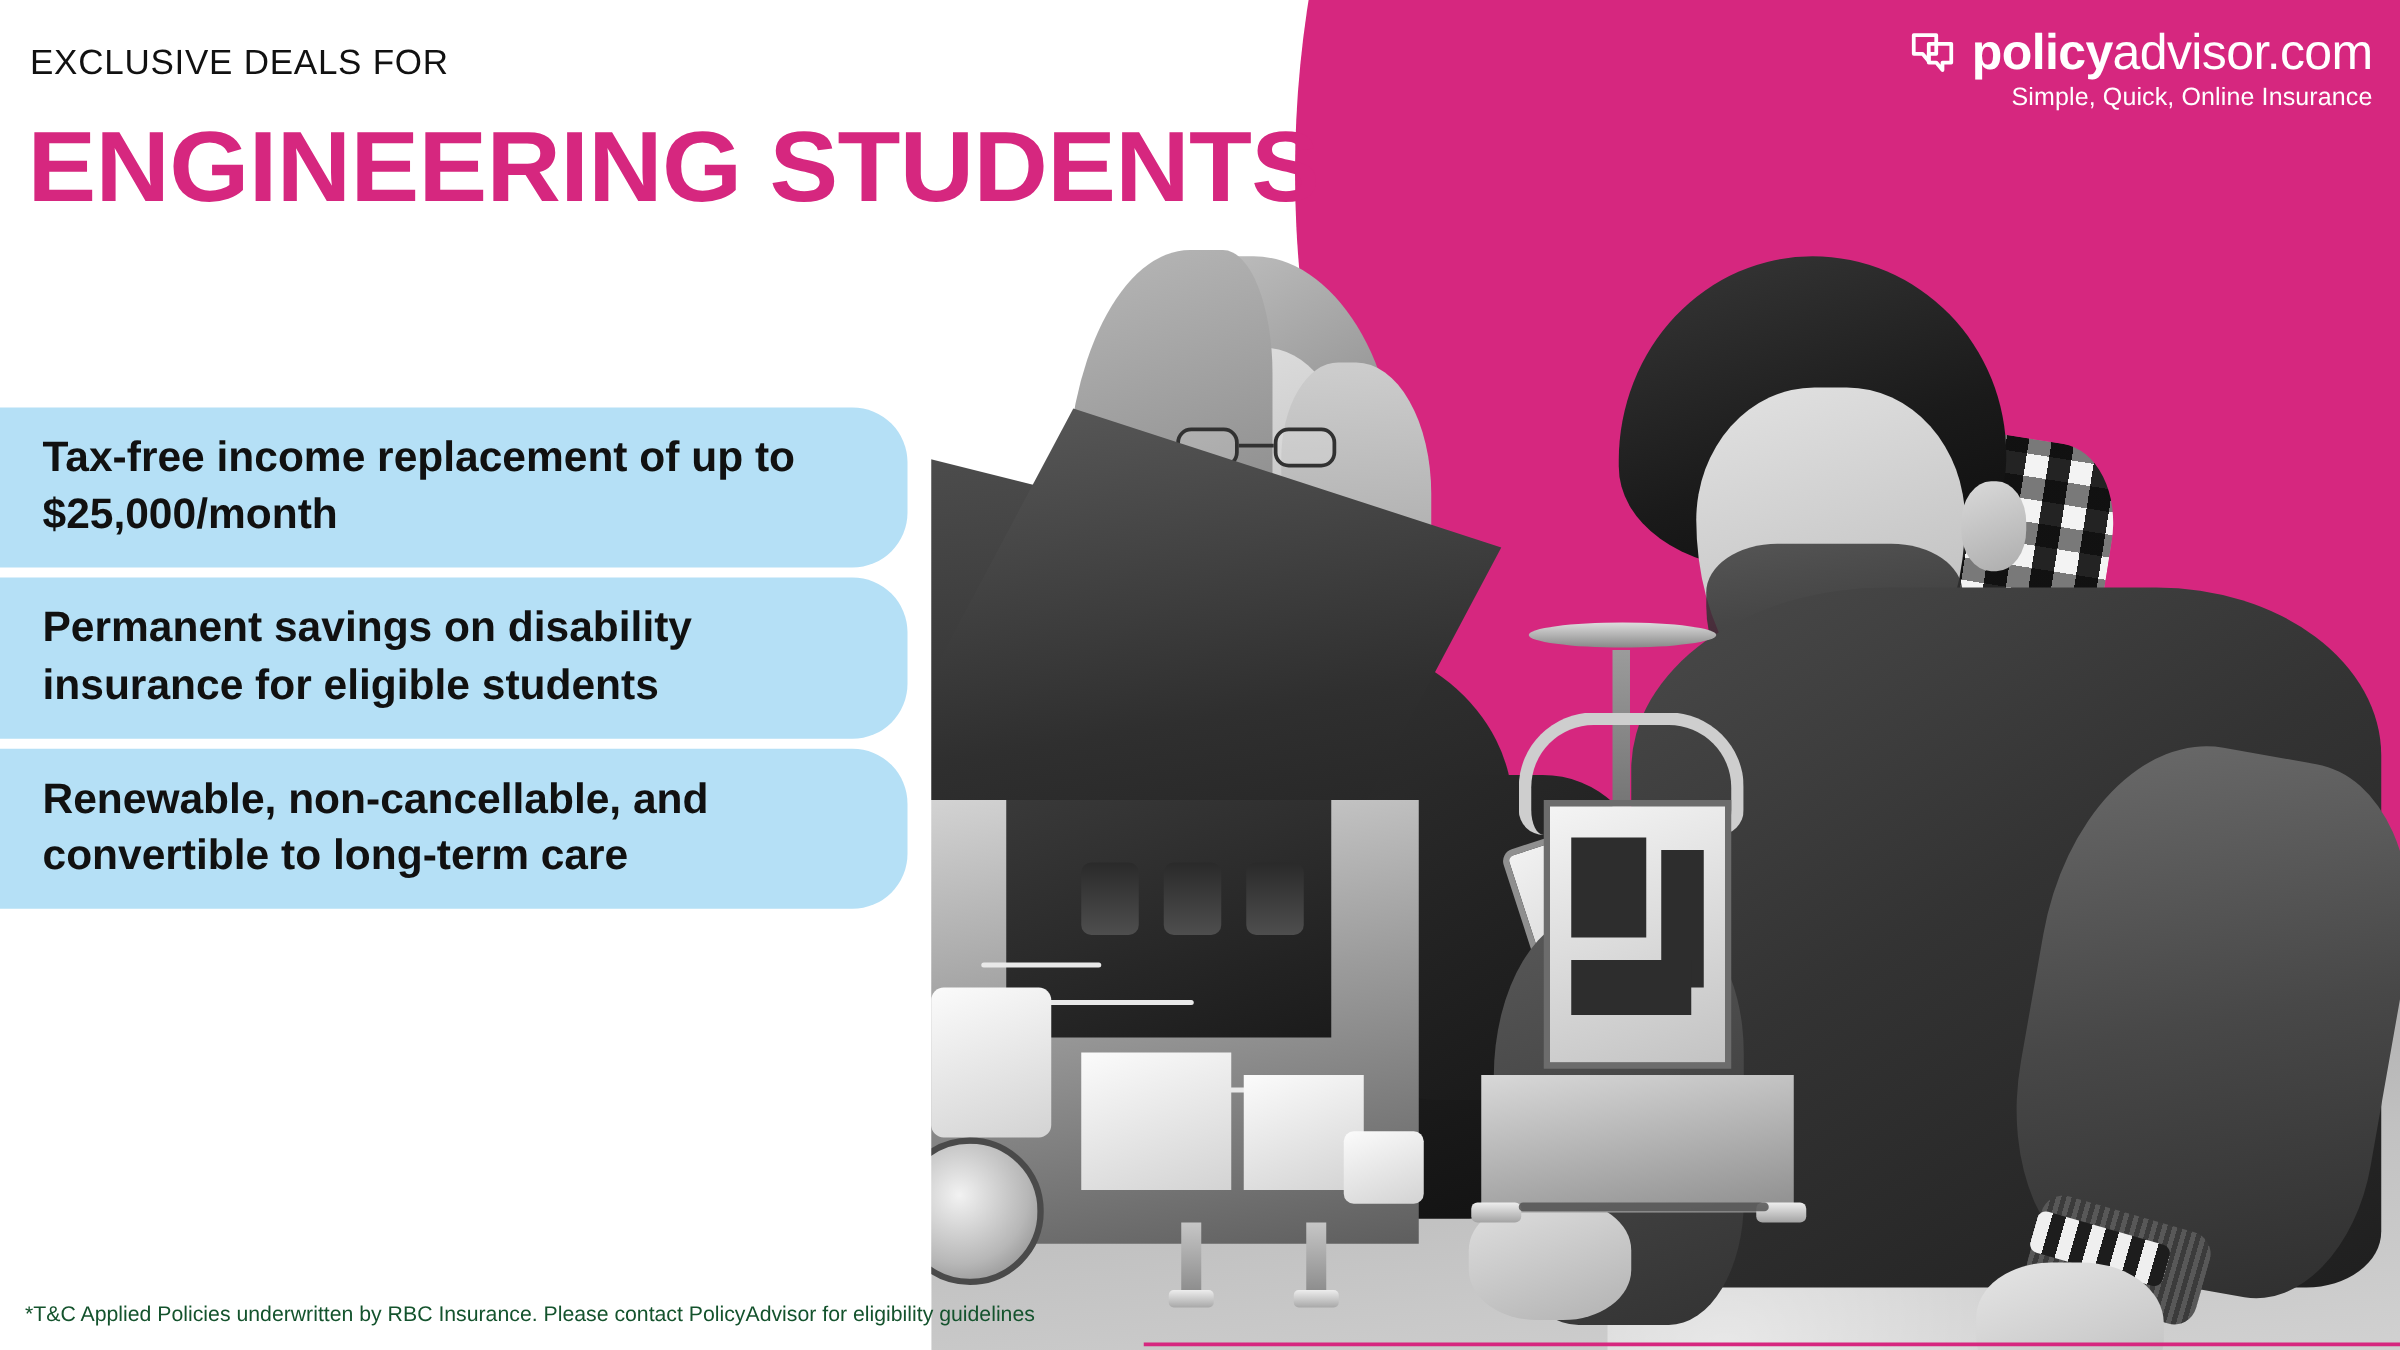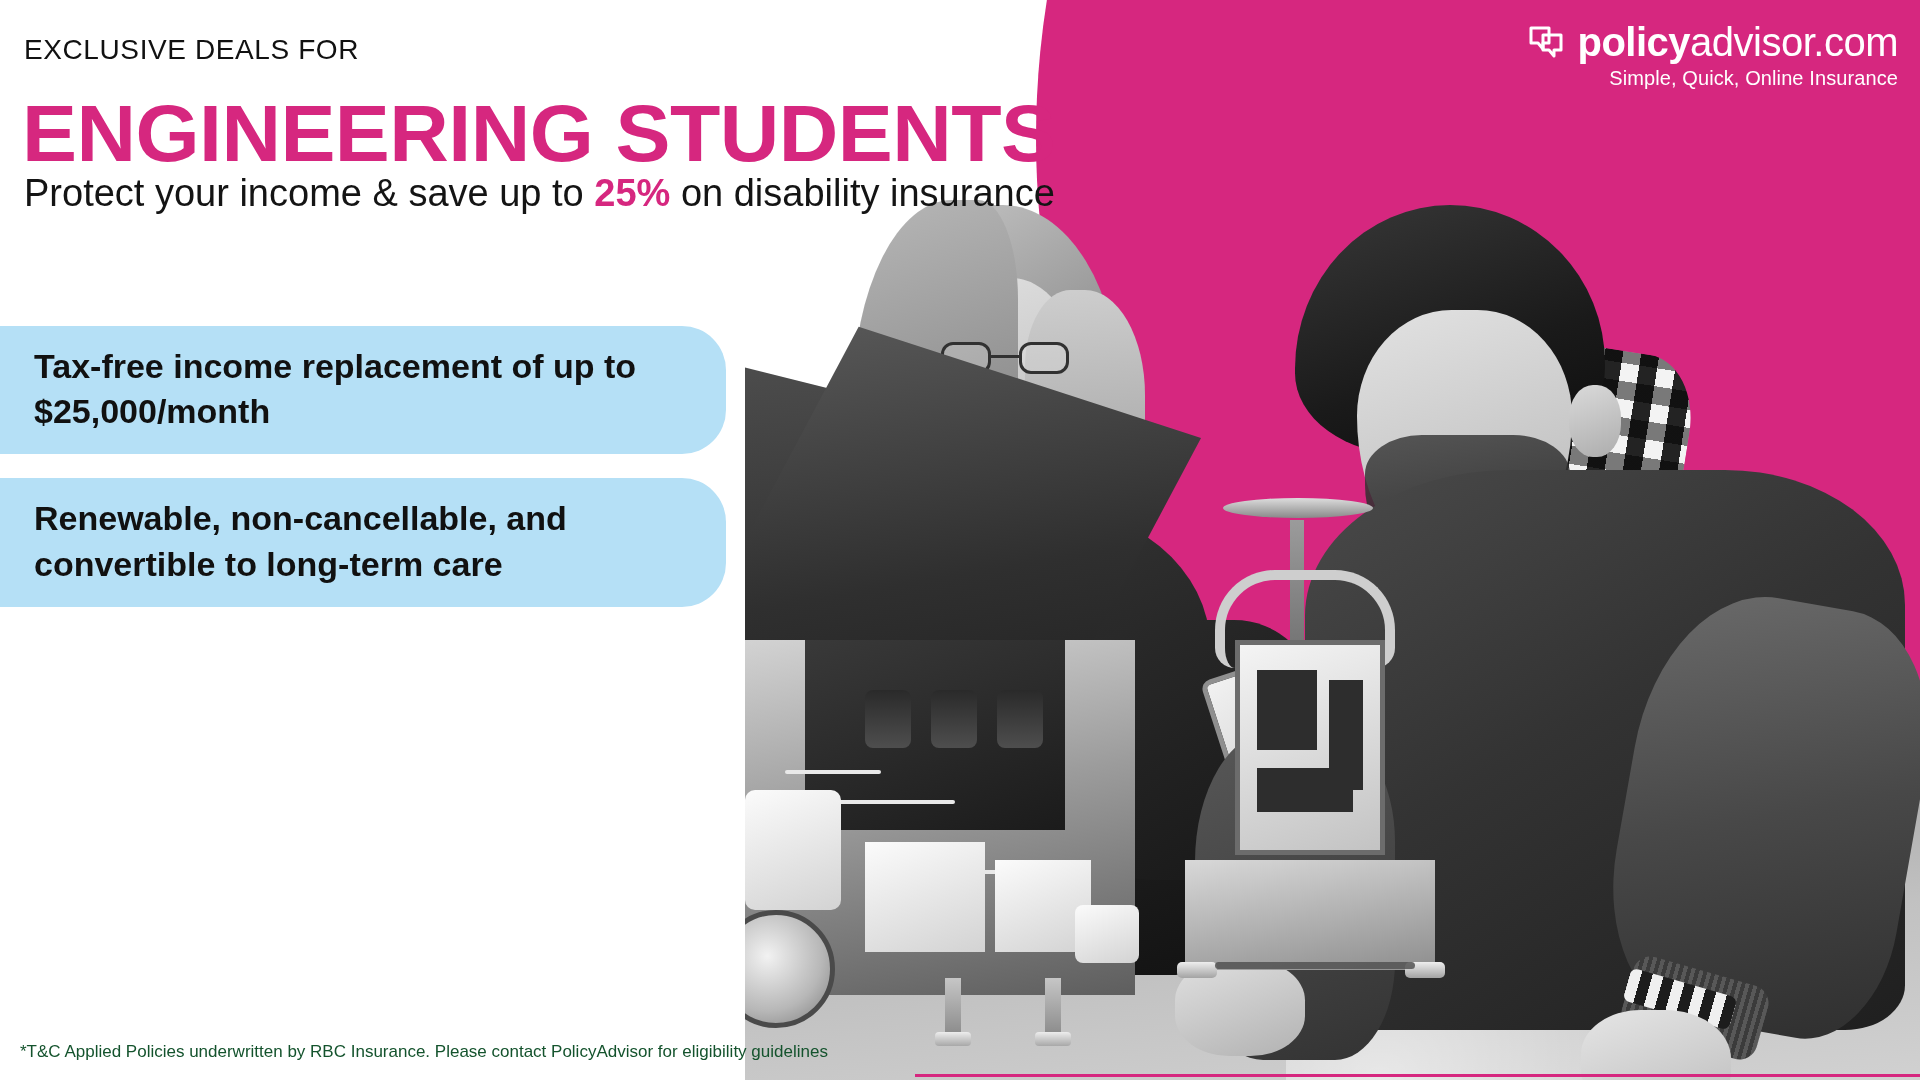--- a/index.html
+++ b/index.html
@@ -299,21 +299,21 @@
   
   .pills{ position:absolute; left:0; top:326px; width:760px; z-index:30; }
   .pill{
     background:#b5e0f6;
     color:#111111;
     font-weight:700;
     font-size:34px;
     line-height:1.33;
     padding:18px 26px 20px 34px;
     border-radius:0 44px 44px 0;
-    margin-bottom:24px;
+    margin-bottom:8px;
     width:max-content;
     max-width:726px;
   }
   .pill:last-child{ margin-bottom:0; }
 
   
   .disclaimer{
     position:absolute; left:20px; top:1042px;
     font-size:17px; color:#14532d; font-weight:400; white-space:nowrap;
     z-index:35;
@@ -408,23 +408,23 @@
           <path d="M16 12 H34 V27 H27 L27 33 L22 27 H16 Z" fill="none" stroke="#ffffff" stroke-width="3" stroke-linejoin="round"></path>
         </svg>
       </span>
       <span class="logo-word"><b>policy</b><span>advisor.com</span></span>
     </div>
     <div class="logo-tag">Simple, Quick, Online Insurance</div>
   </div>
 
   <div class="kicker">EXCLUSIVE DEALS FOR</div>
   <div class="headline">ENGINEERING STUDENTS</div>
-  <div class="subline"><span>Protect your income &amp; save up to </span><span class="hl">25%</span><span> on disability insurance</span></div>
 
   <div class="pills">
     <div class="pill">Tax-free income replacement of up to $25,000/month</div>
+    <div class="pill">Permanent savings on disability insurance for eligible students</div>
     <div class="pill">Renewable, non-cancellable, and convertible to long-term care</div>
   </div>
 
   <div class="disclaimer">*T&amp;C Applied Policies underwritten by RBC Insurance. Please contact PolicyAdvisor for eligibility guidelines</div>
   <div class="bottom-rule"></div>
 
 </div>
 
 </body></html>

